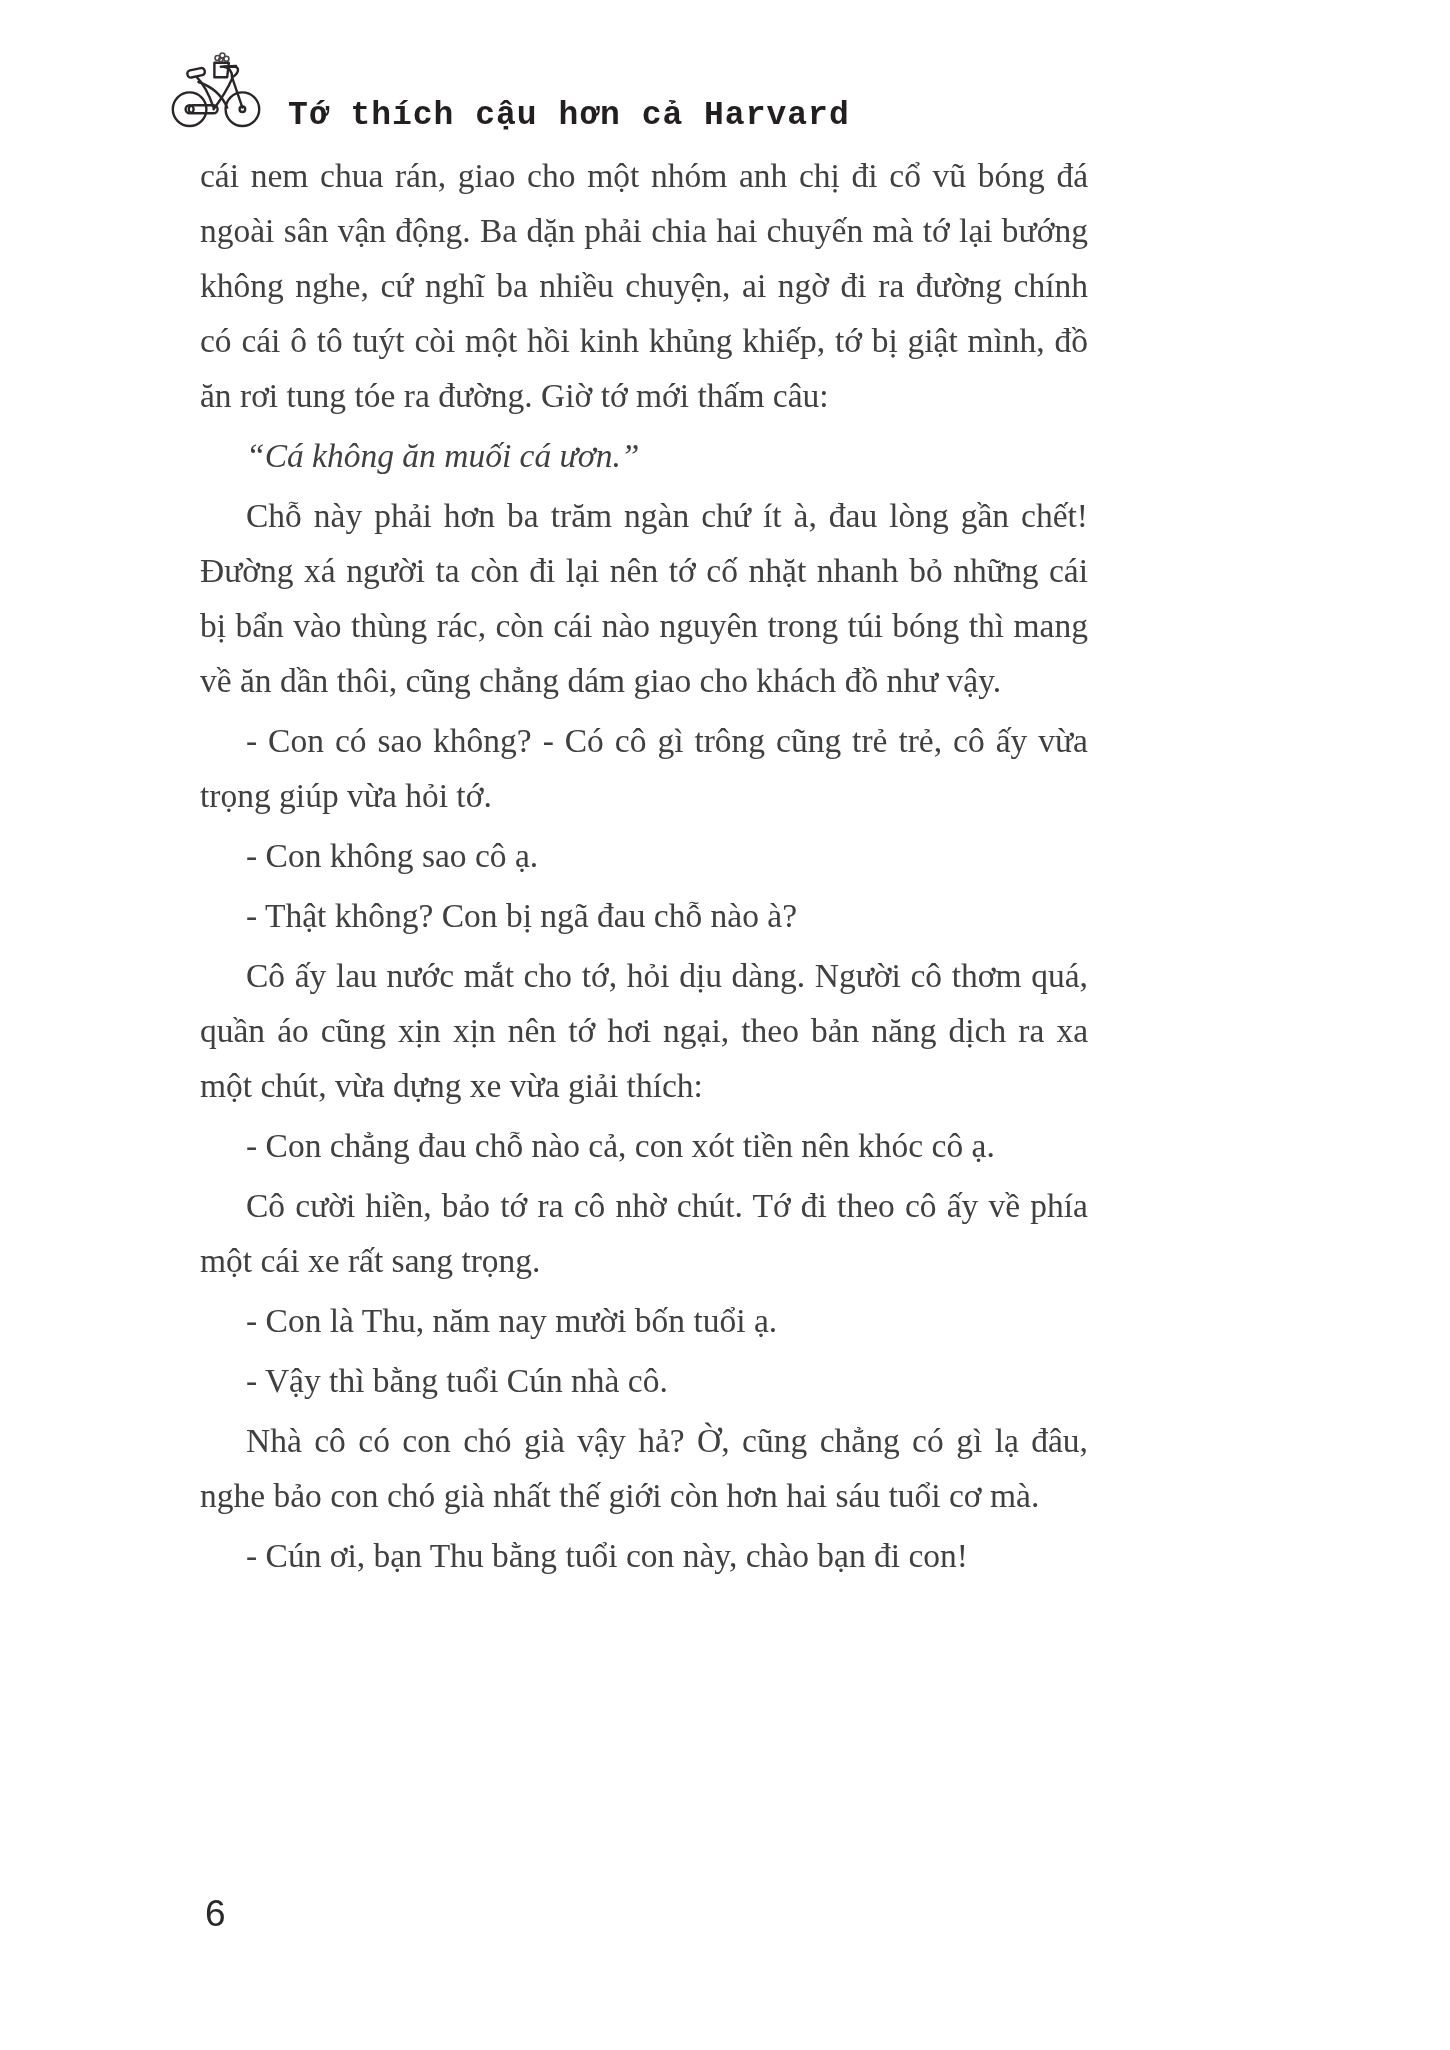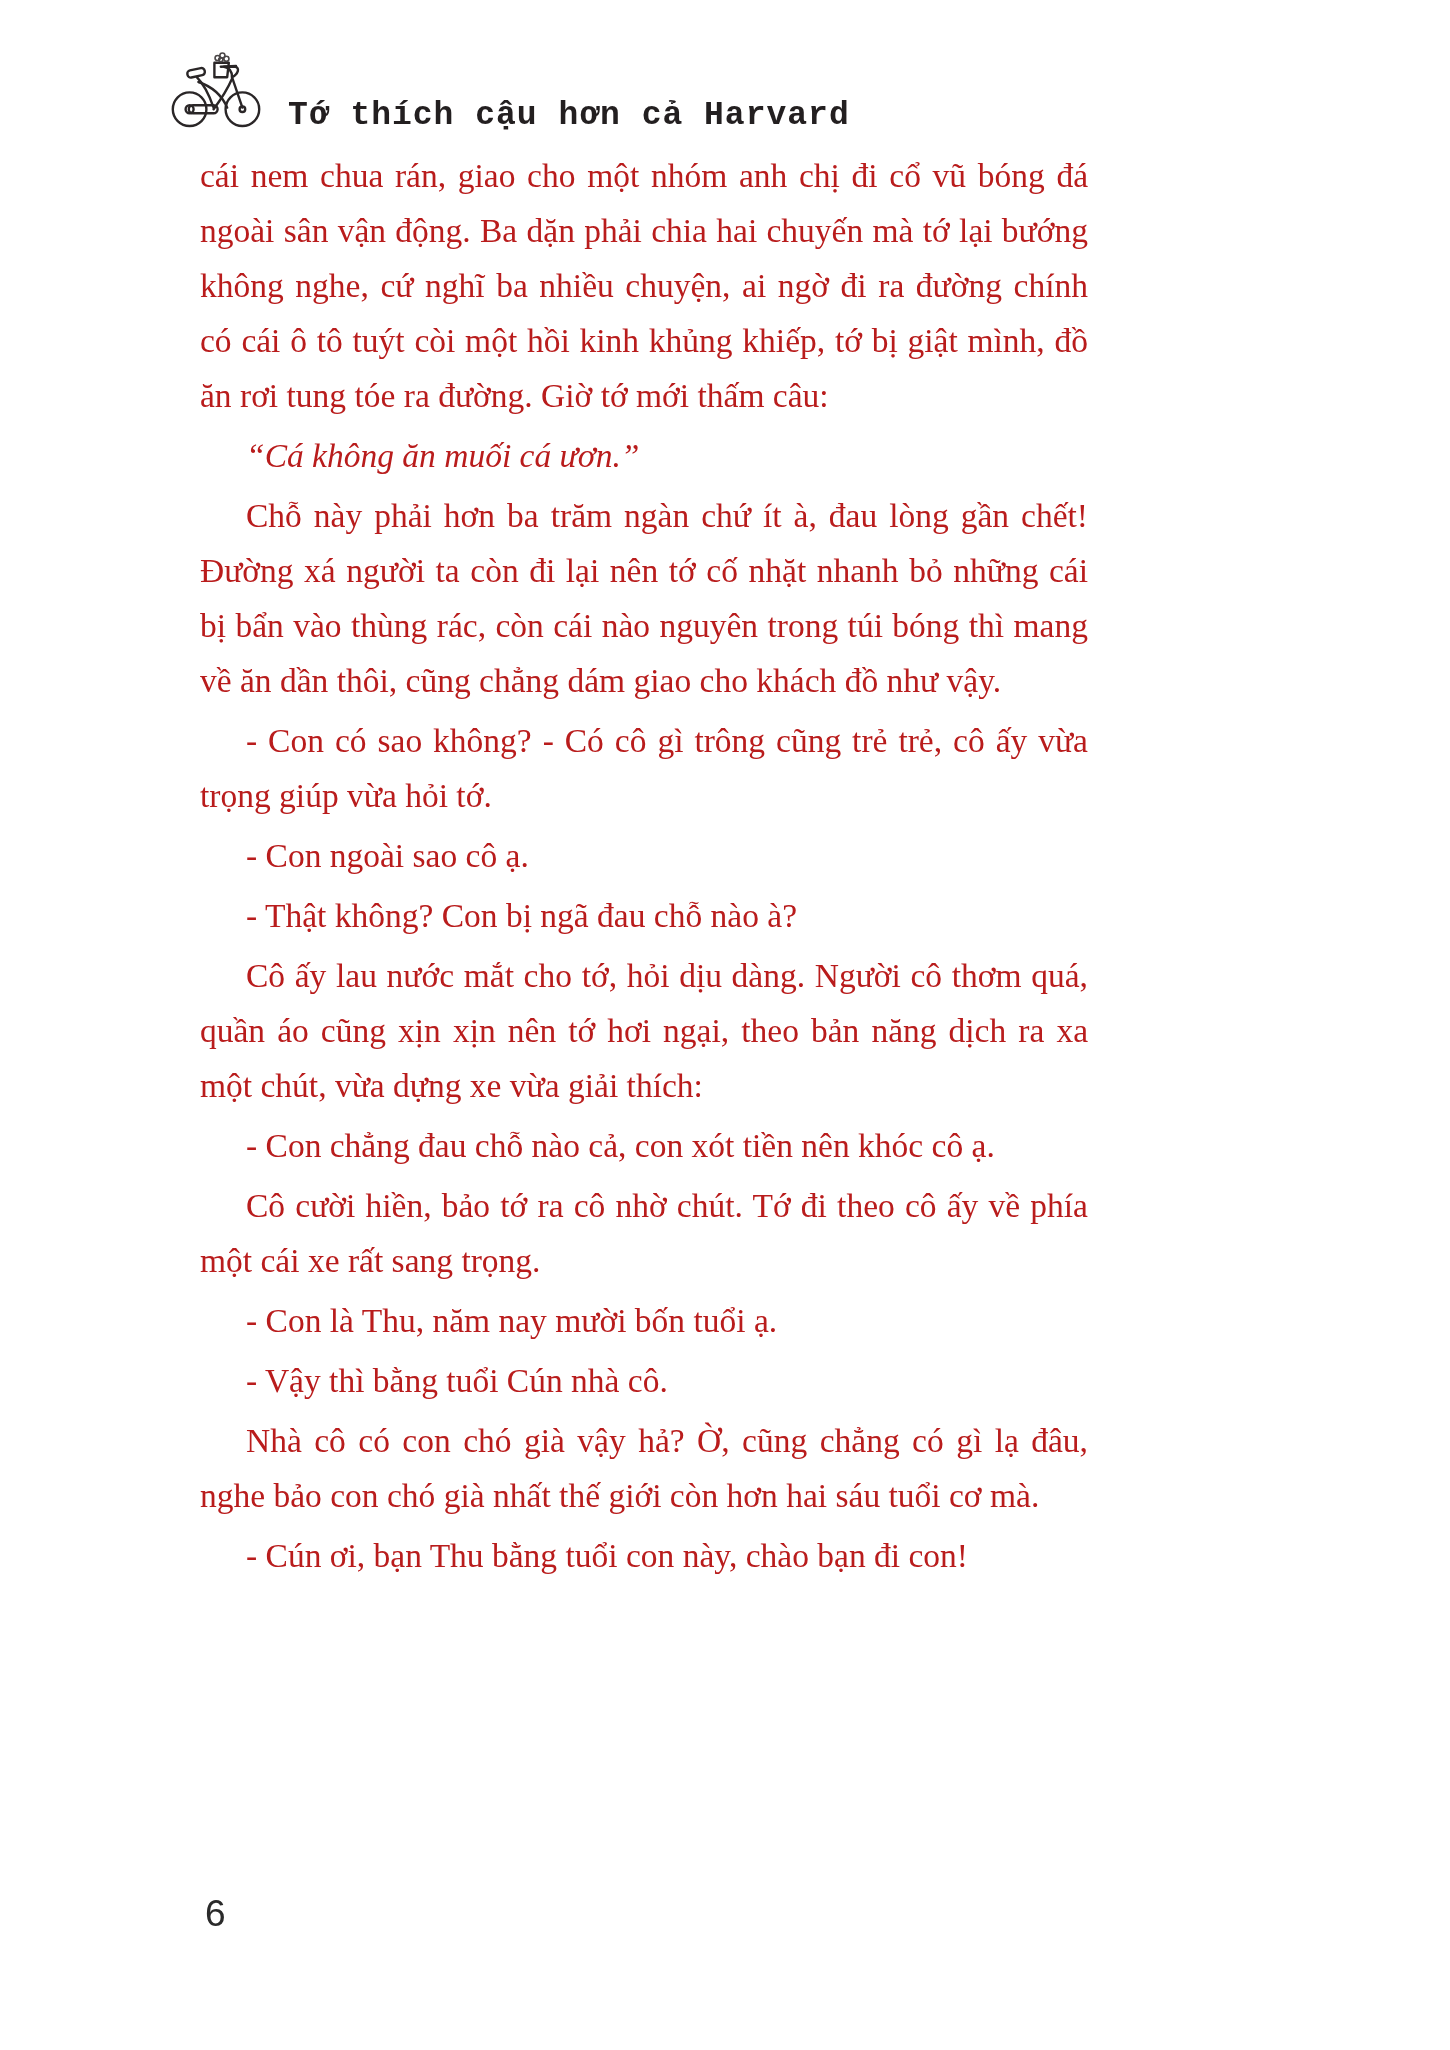--- a/index.html
+++ b/index.html
@@ -41,21 +41,21 @@
   }
   .text-block {
     position: absolute;
     top: 148px;
     left: 200px;
     width: 888px;
     font-family: "Liberation Serif", "DejaVu Serif", serif;
     font-size: 33.5px;
     line-height: 55px;
     text-align: justify;
-    color: #b91c1c;
+    color: #404040;
   }
   .text-block p {
     margin: 0 0 5px 0;
   }
   .text-block p.indent {
     text-indent: 46px;
   }
   .text-block p.italic {
     font-style: italic;
   }
@@ -105,21 +105,21 @@
       </svg>
     </span>
     <span class="book-title">Tớ thích cậu hơn cả Harvard</span>
   </div>
 
   <div class="text-block" id="text-block">
       <p>cái nem chua rán, giao cho một nhóm anh chị đi cổ vũ bóng đá ngoài sân vận động. Ba dặn phải chia hai chuyến mà tớ lại bướng không nghe, cứ nghĩ ba nhiều chuyện, ai ngờ đi ra đường chính có cái ô tô tuýt còi một hồi kinh khủng khiếp, tớ bị giật mình, đồ ăn rơi tung tóe ra đường. Giờ tớ mới thấm câu:</p>
       <p class="indent italic">“Cá không ăn muối cá ươn.”</p>
       <p class="indent">Chỗ này phải hơn ba trăm ngàn chứ ít à, đau lòng gần chết! Đường xá người ta còn đi lại nên tớ cố nhặt nhanh bỏ những cái bị bẩn vào thùng rác, còn cái nào nguyên trong túi bóng thì mang về ăn dần thôi, cũng chẳng dám giao cho khách đồ như vậy.</p>
       <p class="indent">- Con có sao không? - Có cô gì trông cũng trẻ trẻ, cô ấy vừa trọng giúp vừa hỏi tớ.</p>
-      <p class="indent">- Con ngoài sao cô ạ.</p>
+      <p class="indent">- Con không sao cô ạ.</p>
       <p class="indent">- Thật không? Con bị ngã đau chỗ nào à?</p>
       <p class="indent">Cô ấy lau nước mắt cho tớ, hỏi dịu dàng. Người cô thơm quá, quần áo cũng xịn xịn nên tớ hơi ngại, theo bản năng dịch ra xa một chút, vừa dựng xe vừa giải thích:</p>
       <p class="indent">- Con chẳng đau chỗ nào cả, con xót tiền nên khóc cô ạ.</p>
       <p class="indent">Cô cười hiền, bảo tớ ra cô nhờ chút. Tớ đi theo cô ấy về phía một cái xe rất sang trọng.</p>
       <p class="indent">- Con là Thu, năm nay mười bốn tuổi ạ.</p>
       <p class="indent">- Vậy thì bằng tuổi Cún nhà cô.</p>
       <p class="indent">Nhà cô có con chó già vậy hả? Ờ, cũng chẳng có gì lạ đâu, nghe bảo con chó già nhất thế giới còn hơn hai sáu tuổi cơ mà.</p>
       <p class="indent">- Cún ơi, bạn Thu bằng tuổi con này, chào bạn đi con!</p>
     </div>
 

